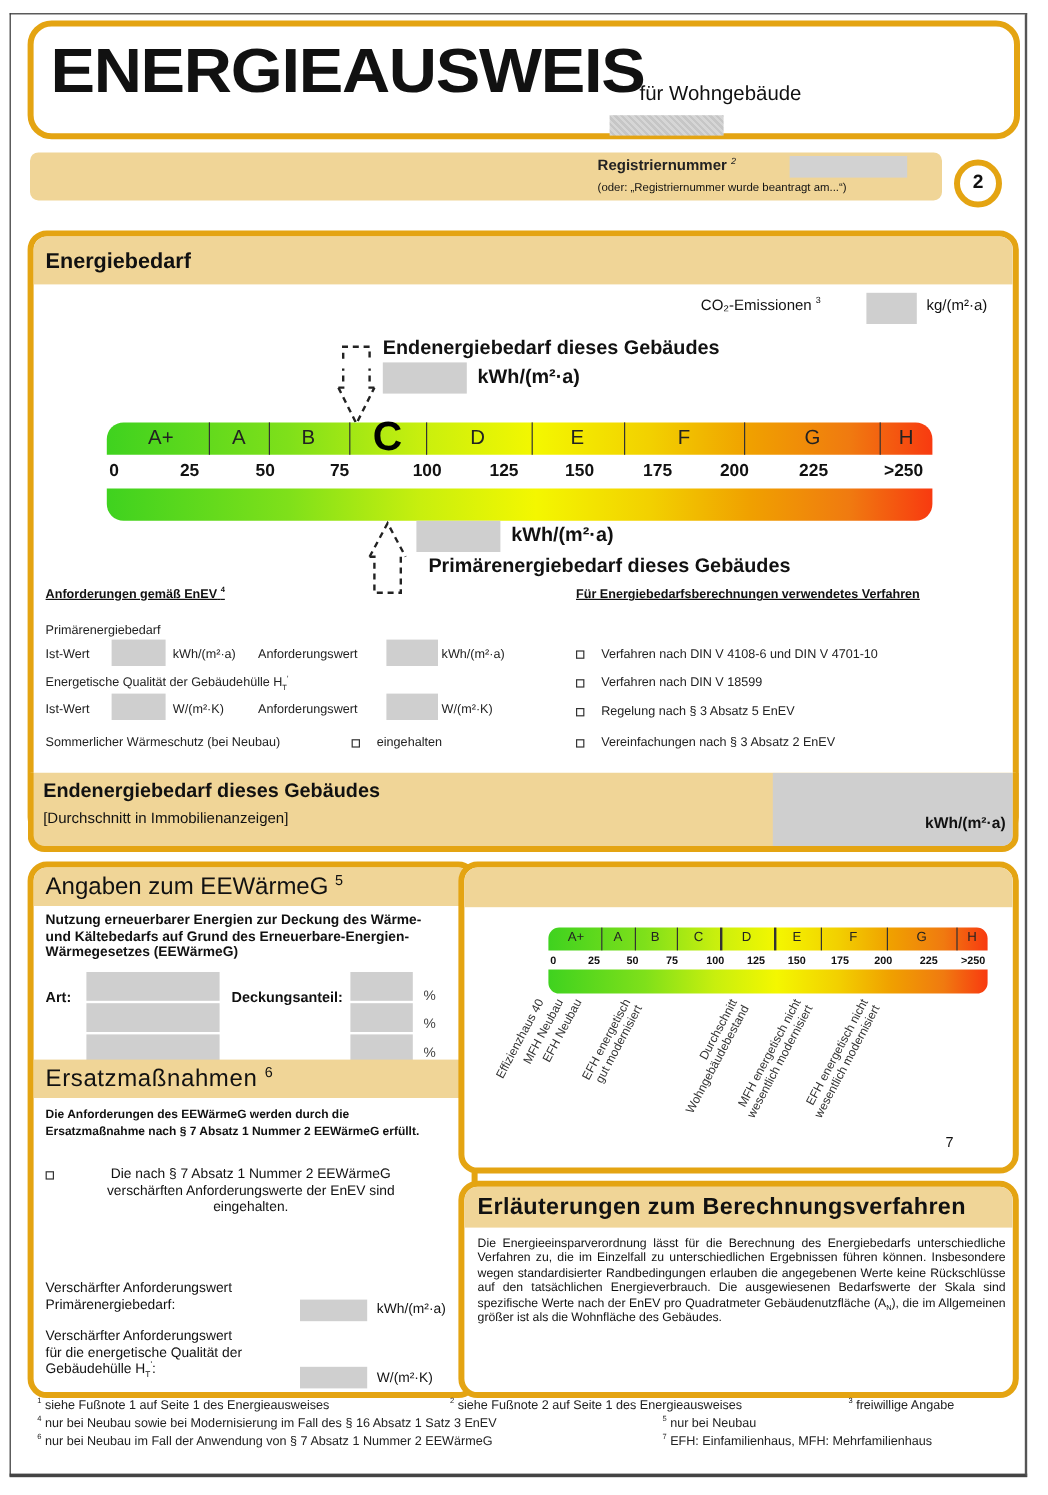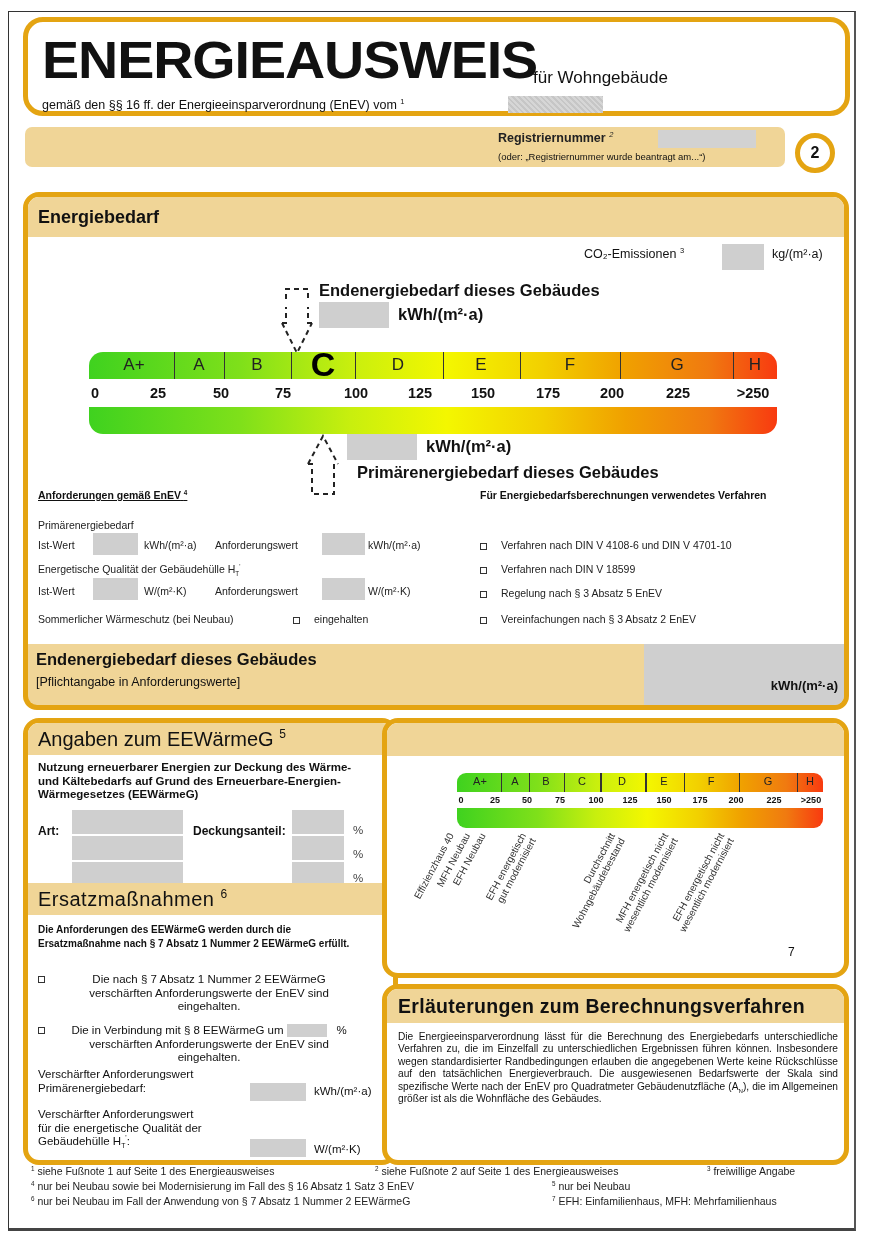--- a/index.html
+++ b/index.html
@@ -44,21 +44,21 @@
   #eb .primunit { left: 398px; top: 240px; font-size: 16.5px; font-weight: bold; }
   #eb .primtitle { left: 329px; top: 266px; font-size: 16.5px; font-weight: bold; }
   .scale-bar { position: absolute; height: 27px; border-radius: 14px 14px 0 0; background: linear-gradient(90deg, #3fd21f 0%, #7fe01a 22%, #c8ef0e 38%, #f4f700 52%, #f2d000 66%, #f0a000 78%, #f07a10 90%, #f83a10 100%); }
   .scale-bar2 { position: absolute; height: 27px; border-radius: 0 0 14px 14px; background: linear-gradient(90deg, #3fd21f 0%, #7fe01a 22%, #c8ef0e 38%, #f4f700 52%, #f2d000 66%, #f0a000 78%, #f07a10 90%, #f83a10 100%); }
   .seg { position: absolute; top: 0; height: 100%; border-left: 1.5px solid #333; }
   .seglbl { position: absolute; top: 3px; font-size: 17px; color: #222; text-align: center; transform: translateX(-50%); }
   .tick { position: absolute; font-size: 14.5px; font-weight: bold; transform: translateX(-50%); }
 
   #eb .req-h { left: 10px; top: 292px; font-size: 10.5px; font-weight: bold; text-decoration: underline; }
   #eb .r { font-size: 10.5px; color: #222; }
-  #eb .verf-h { left: 452px; top: 292px; font-size: 10.5px; font-weight: bold; }
+  #eb .verf-h { left: 452px; top: 292px; font-size: 10.5px; font-weight: bold; text-decoration: underline; }
 
   
   #endbar { left: 14px; top: 632px; width: 826px; height: 66px; border: 5px solid #e4a412; border-top: none; border-radius: 0 0 14px 14px; background: #f0d597; overflow: hidden; }
   #endbar .t { left: 8px; top: 6px; font-size: 16.5px; font-weight: bold; }
   #endbar .s { left: 8px; top: 31px; font-size: 12.5px; }
   #endbar .box { right: 0; top: 0; width: 200px; height: 100%; background: #cfcfcf; }
   #endbar .unit { right: 6px; top: 34px; font-size: 13px; font-weight: bold; }
 
   
   #ang { left: 14px; top: 706px; width: 375px; height: 447px; border-radius: 16px; overflow: hidden; }
@@ -91,21 +91,20 @@
   .fn { position: absolute; font-size: 10.5px; color: #222; }
 </style>
 </head>
 <body>
 
 <div class="page">
 
   <div class="gold-box" id="title">
     <div class="abs big">ENERGIEAUSWEIS</div>
     <div class="abs sub">für Wohngebäude</div>
-    <div class="abs line"><span>gemäß den §§ 16 ff. der Energieeinsparverordnung (EnEV) vom</span> <sup>1</sup></div>
     <div class="abs datebox hatch"></div>
   </div>
 
   <div class="abs" id="secbar">
     <div class="abs reg"><span>Registriernummer</span> <sup style="font-weight:normal;font-style:italic">2</sup></div>
     <div class="abs regbox"></div>
     <div class="abs regnote">(oder: „Registriernummer wurde beantragt am...“)</div>
   </div>
   <div class="abs" id="pagecircle">2</div>
 
@@ -190,21 +189,21 @@
 
     <div class="abs verf-h">Für Energiebedarfsberechnungen verwendetes Verfahren</div>
     <div class="abs r" style="left:452px;top:342px"><span class="cb"></span><span>Verfahren nach DIN V 4108-6 und DIN V 4701-10</span></div>
     <div class="abs r" style="left:452px;top:366px"><span class="cb"></span><span>Verfahren nach DIN V 18599</span></div>
     <div class="abs r" style="left:452px;top:390px"><span class="cb"></span><span>Regelung nach § 3 Absatz 5 EnEV</span></div>
     <div class="abs r" style="left:452px;top:416px"><span class="cb"></span><span>Vereinfachungen nach § 3 Absatz 2 EnEV</span></div>
   </div>
 
   <div class="abs" id="endbar">
     <div class="abs t">Endenergiebedarf dieses Gebäudes</div>
-    <div class="abs s">[Pflichtangabe in Anforderungswerte]</div>
+    <div class="abs s">[Durchschnitt in Immobilienanzeigen]</div>
     <div class="abs box"></div>
     <div class="abs unit">kWh/(m²·a)</div>
   </div>
 
   <div class="gold-box" id="ang">
     <div class="band-head hd1"></div>
     <div class="abs h1"><span>Angaben zum EEWärmeG</span> <sup>5</sup></div>
     <div class="abs p1">Nutzung erneuerbarer Energien zur Deckung des Wärme- und Kältebedarfs auf Grund des Erneuerbare-Energien-Wärmegesetzes (EEWärmeG)</div>
     <div class="abs lbl" style="left:10px;top:101px">Art:</div>
     <div class="gray" style="left:44px;top:87px;width:111px;height:24px"></div>
@@ -217,24 +216,20 @@
     <div class="abs small" style="left:325px;top:101px;color:#444">%</div>
     <div class="abs small" style="left:325px;top:125px;color:#444">%</div>
     <div class="abs small" style="left:325px;top:149px;color:#444">%</div>
 
     <div class="band-head hd2"></div>
     <div class="abs h2"><span>Ersatzmaßnahmen</span> <sup>6</sup></div>
     <div class="abs p2">Die Anforderungen des EEWärmeG werden durch die Ersatzmaßnahme nach § 7 Absatz 1 Nummer 2 EEWärmeG erfüllt.</div>
     <div class="abs li" style="top:250px;height:42px">
       <span class="cb" style="position:absolute;left:0;top:3px"></span>
       <span class="txt">Die nach § 7 Absatz 1 Nummer 2 EEWärmeG verschärften Anforderungswerte der EnEV sind eingehalten.</span>
-    </div>
-    <div class="abs li" style="top:301px;height:42px">
-      <span class="cb" style="position:absolute;left:0;top:3px"></span>
-      <span class="txt"><span>Die in Verbindung mit § 8 EEWärmeG um</span> <span style="display:inline-block;width:40px;height:13px;background:#cfcfcf;vertical-align:middle"></span> &nbsp; <span>%</span> <span>verschärften Anforderungswerte der EnEV sind eingehalten.</span></span>
     </div>
     <div class="abs small" style="left:10px;top:345px">
         <div>Verschärfter Anforderungswert</div>
         <div>Primärenergiebedarf:</div>
       </div>
     <div class="gray" style="left:222px;top:360px;width:56px;height:18px"></div>
     <div class="abs small" style="left:286px;top:362px">kWh/(m²·a)</div>
     <div class="abs small" style="left:10px;top:385px">
         <div>Verschärfter Anforderungswert</div>
         <div>für die energetische Qualität der</div>

